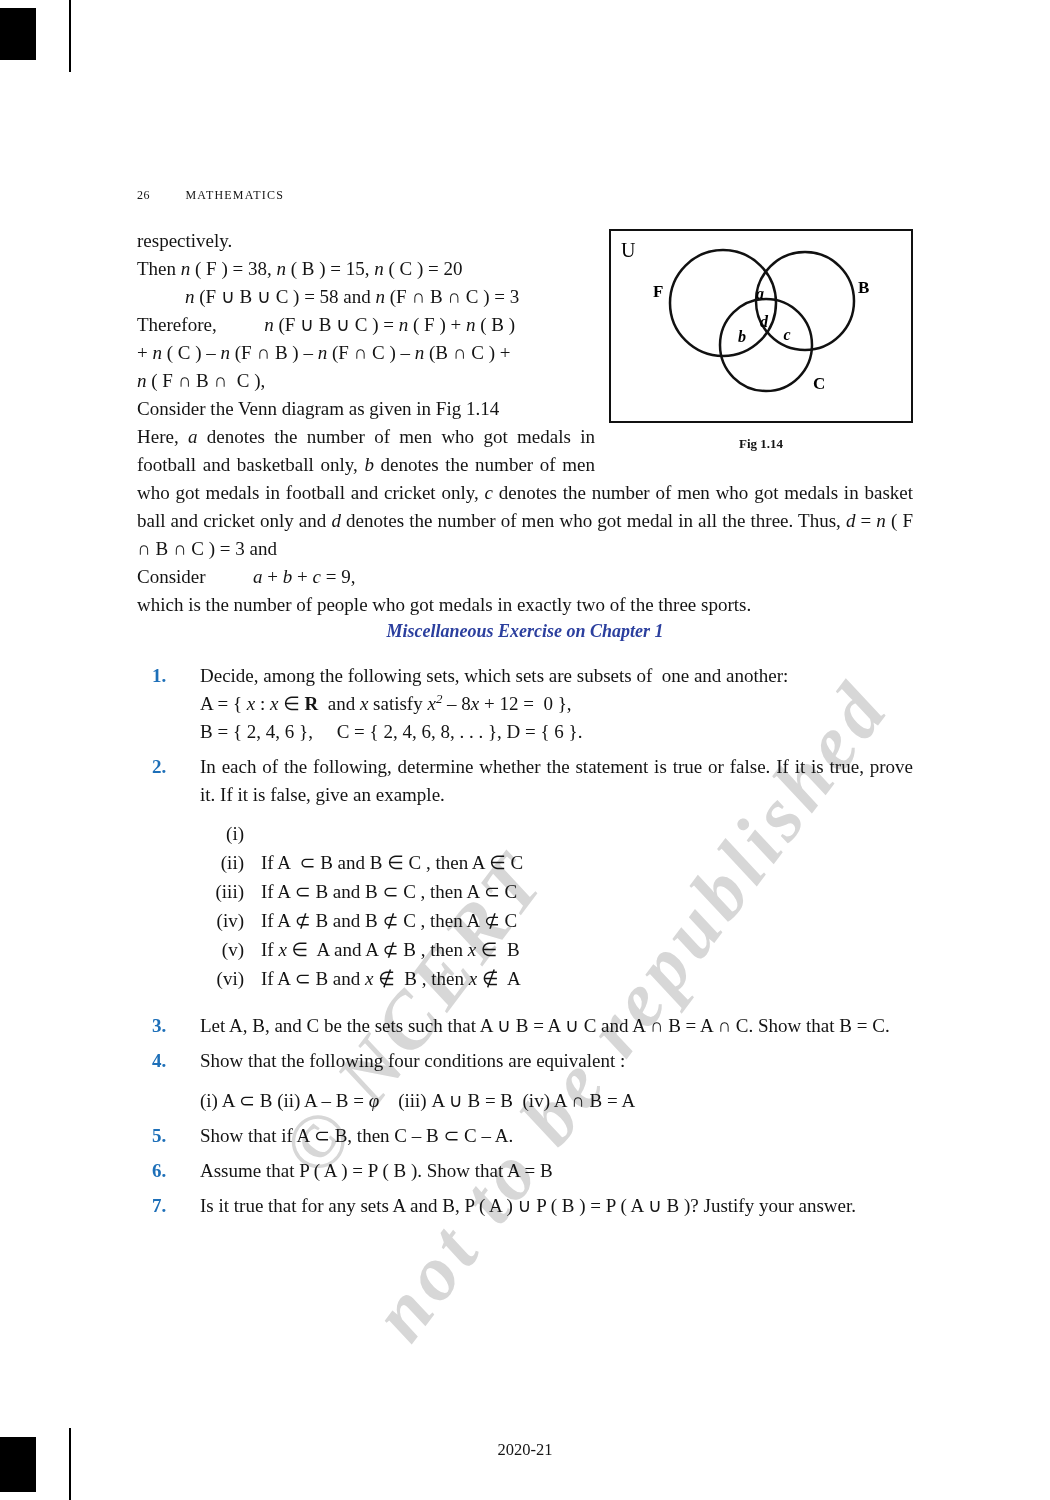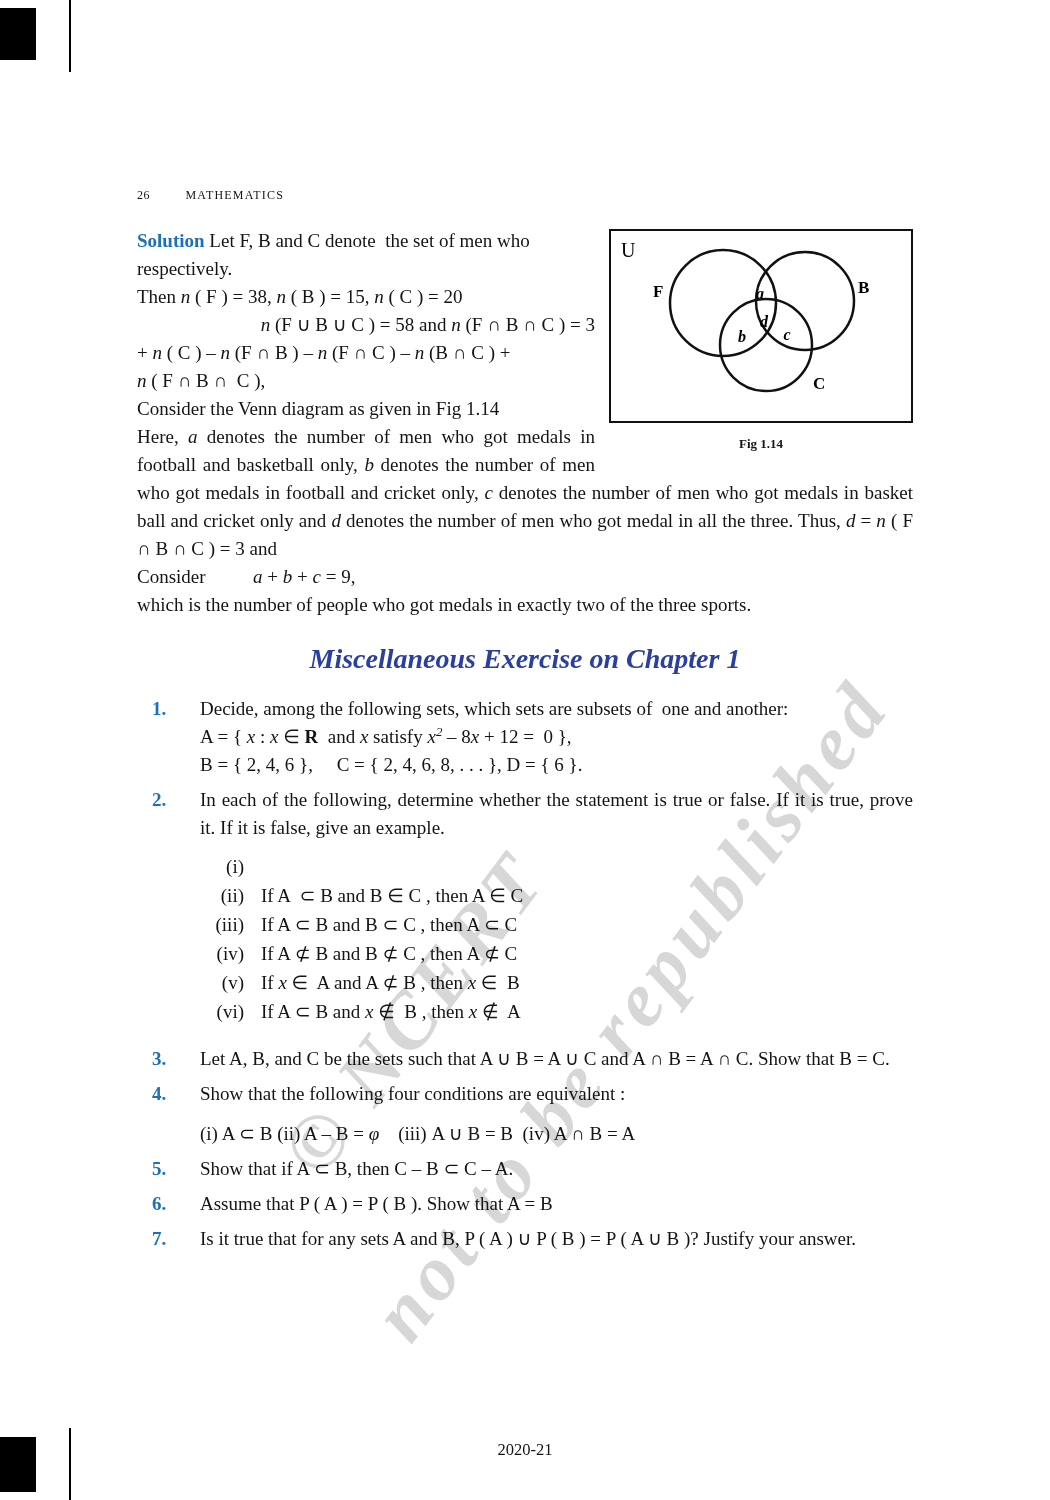--- a/index.html
+++ b/index.html
@@ -19,33 +19,33 @@
   .pagehead{font-size:12px;letter-spacing:.5px;}
   .pagehead .pnum{display:inline-block;width:45px;}
   .pagehead .ptitle{letter-spacing:1.2px;}
   .solution-section{margin-top:24px;font-size:19px;line-height:28px;}
   .runs{white-space:pre-wrap;}
   .rs-i{font-style:italic;}
   .rs-b{font-weight:bold;}
   .rs-blue{color:var(--accent);font-weight:bold;}
   .rs-sup{vertical-align:super;font-size:.68em;line-height:0;}
   .sline{min-height:28px;}
-  .indent{padding-left:48px;text-align:right;}
+  .indent{padding-left:48px;}
   .just{text-align:justify;}
   
   .fig-float{float:right;width:304px;margin:2px 0 6px 14px;}
   .fig-box{border:2px solid #111;height:190px;box-sizing:content-box;background:#fff;}
   .fig-caption{text-align:center;font-weight:bold;font-size:13px;margin-top:7px;}
   svg text{font-family:"Liberation Serif",serif;}
   .venn-set{font-size:17px;font-weight:bold;}
   .venn-reg{font-size:16px;font-weight:bold;font-style:italic;}
   .venn-u{font-size:20px;}
   
-  .mischead{margin:24px 0 20px 0;text-align:center;color:var(--heading);
-            font-style:italic;font-weight:bold;font-size:28px;}
+  .mischead{margin:2px 0 20px 0;text-align:center;color:var(--heading);
+            font-style:italic;font-weight:bold;font-size:18px;}
   
   .exercise{display:flex;margin-bottom:7px;font-size:19px;line-height:28px;}
   .exnum{flex:none;width:63px;padding-left:15px;box-sizing:border-box;
          color:var(--accent);font-weight:bold;}
   .exbody{flex:1;}
   .subitems{margin:10px 0 12px 0;}
   .subitem{display:flex;line-height:29px;}
   .silabel{flex:none;width:44px;text-align:right;}
   .sitext{margin-left:17px;}
   .cond-line{margin-top:12px;}
@@ -88,24 +88,24 @@
             <text x="202" y="158" class="venn-set">C</text>
             <text x="149" y="68" text-anchor="middle" class="venn-reg">a</text>
             <text x="153" y="96" text-anchor="middle" class="venn-reg">d</text>
             <text x="131" y="111" text-anchor="middle" class="venn-reg">b</text>
             <text x="176" y="109" text-anchor="middle" class="venn-reg">c</text>
           </svg>
         </div>
         <div class="fig-caption">Fig 1.14</div>
       </div>
 
-      <div class="sline runs"><span class="rs-blue">Solution</span><span> Let F, B and C denote  the set of men who</span></div>
       <div class="sline runs"><span>respectively.</span></div>
       <div class="sline runs"><span>Then </span><span class="rs-i">n</span><span> ( F ) = 38, </span><span class="rs-i">n</span><span> ( B ) = 15, </span><span class="rs-i">n</span><span> ( C ) = 20</span></div>
       <div class="sline runs indent"><span class="rs-i">n</span><span> (F ∪ B ∪ C ) = 58 and </span><span class="rs-i">n</span><span> (F ∩ B ∩ C ) = 3</span></div>
+      <div class="sline runs"><span>Therefore,          </span><span class="rs-i">n</span><span> (F ∪ B ∪ C ) = </span><span class="rs-i">n</span><span> ( F ) + </span><span class="rs-i">n</span><span> ( B )</span></div>
       <div class="sline runs"><span>+ </span><span class="rs-i">n</span><span> ( C ) – </span><span class="rs-i">n</span><span> (F ∩ B ) – </span><span class="rs-i">n</span><span> (F ∩ C ) – </span><span class="rs-i">n</span><span> (B ∩ C ) +</span></div>
       <div class="sline runs"><span class="rs-i">n</span><span> ( F ∩ B ∩  C ),</span></div>
       <div class="sline runs"><span>Consider the Venn diagram as given in Fig 1.14</span></div>
 
       <div class="runs just"><span>Here, </span><span class="rs-i">a</span><span> denotes the number of men who got medals in football and basketball only, </span><span class="rs-i">b</span><span> denotes the number of men who got medals in football and cricket only, </span><span class="rs-i">c</span><span> denotes the number of men who got medals in basket ball and cricket only and </span><span class="rs-i">d</span><span> denotes the number of men who got medal in all the three. Thus, </span><span class="rs-i">d</span><span> = </span><span class="rs-i">n</span><span> ( F ∩ B ∩ C ) = 3 and</span></div>
       <div class="sline runs"><span>Consider          </span><span class="rs-i">a</span><span> + </span><span class="rs-i">b</span><span> + </span><span class="rs-i">c</span><span> = 9,</span></div>
       <div class="sline runs"><span>which is the number of people who got medals in exactly two of the three sports.</span></div>
     </div>
 
     <div class="mischead">Miscellaneous Exercise on Chapter 1</div>

